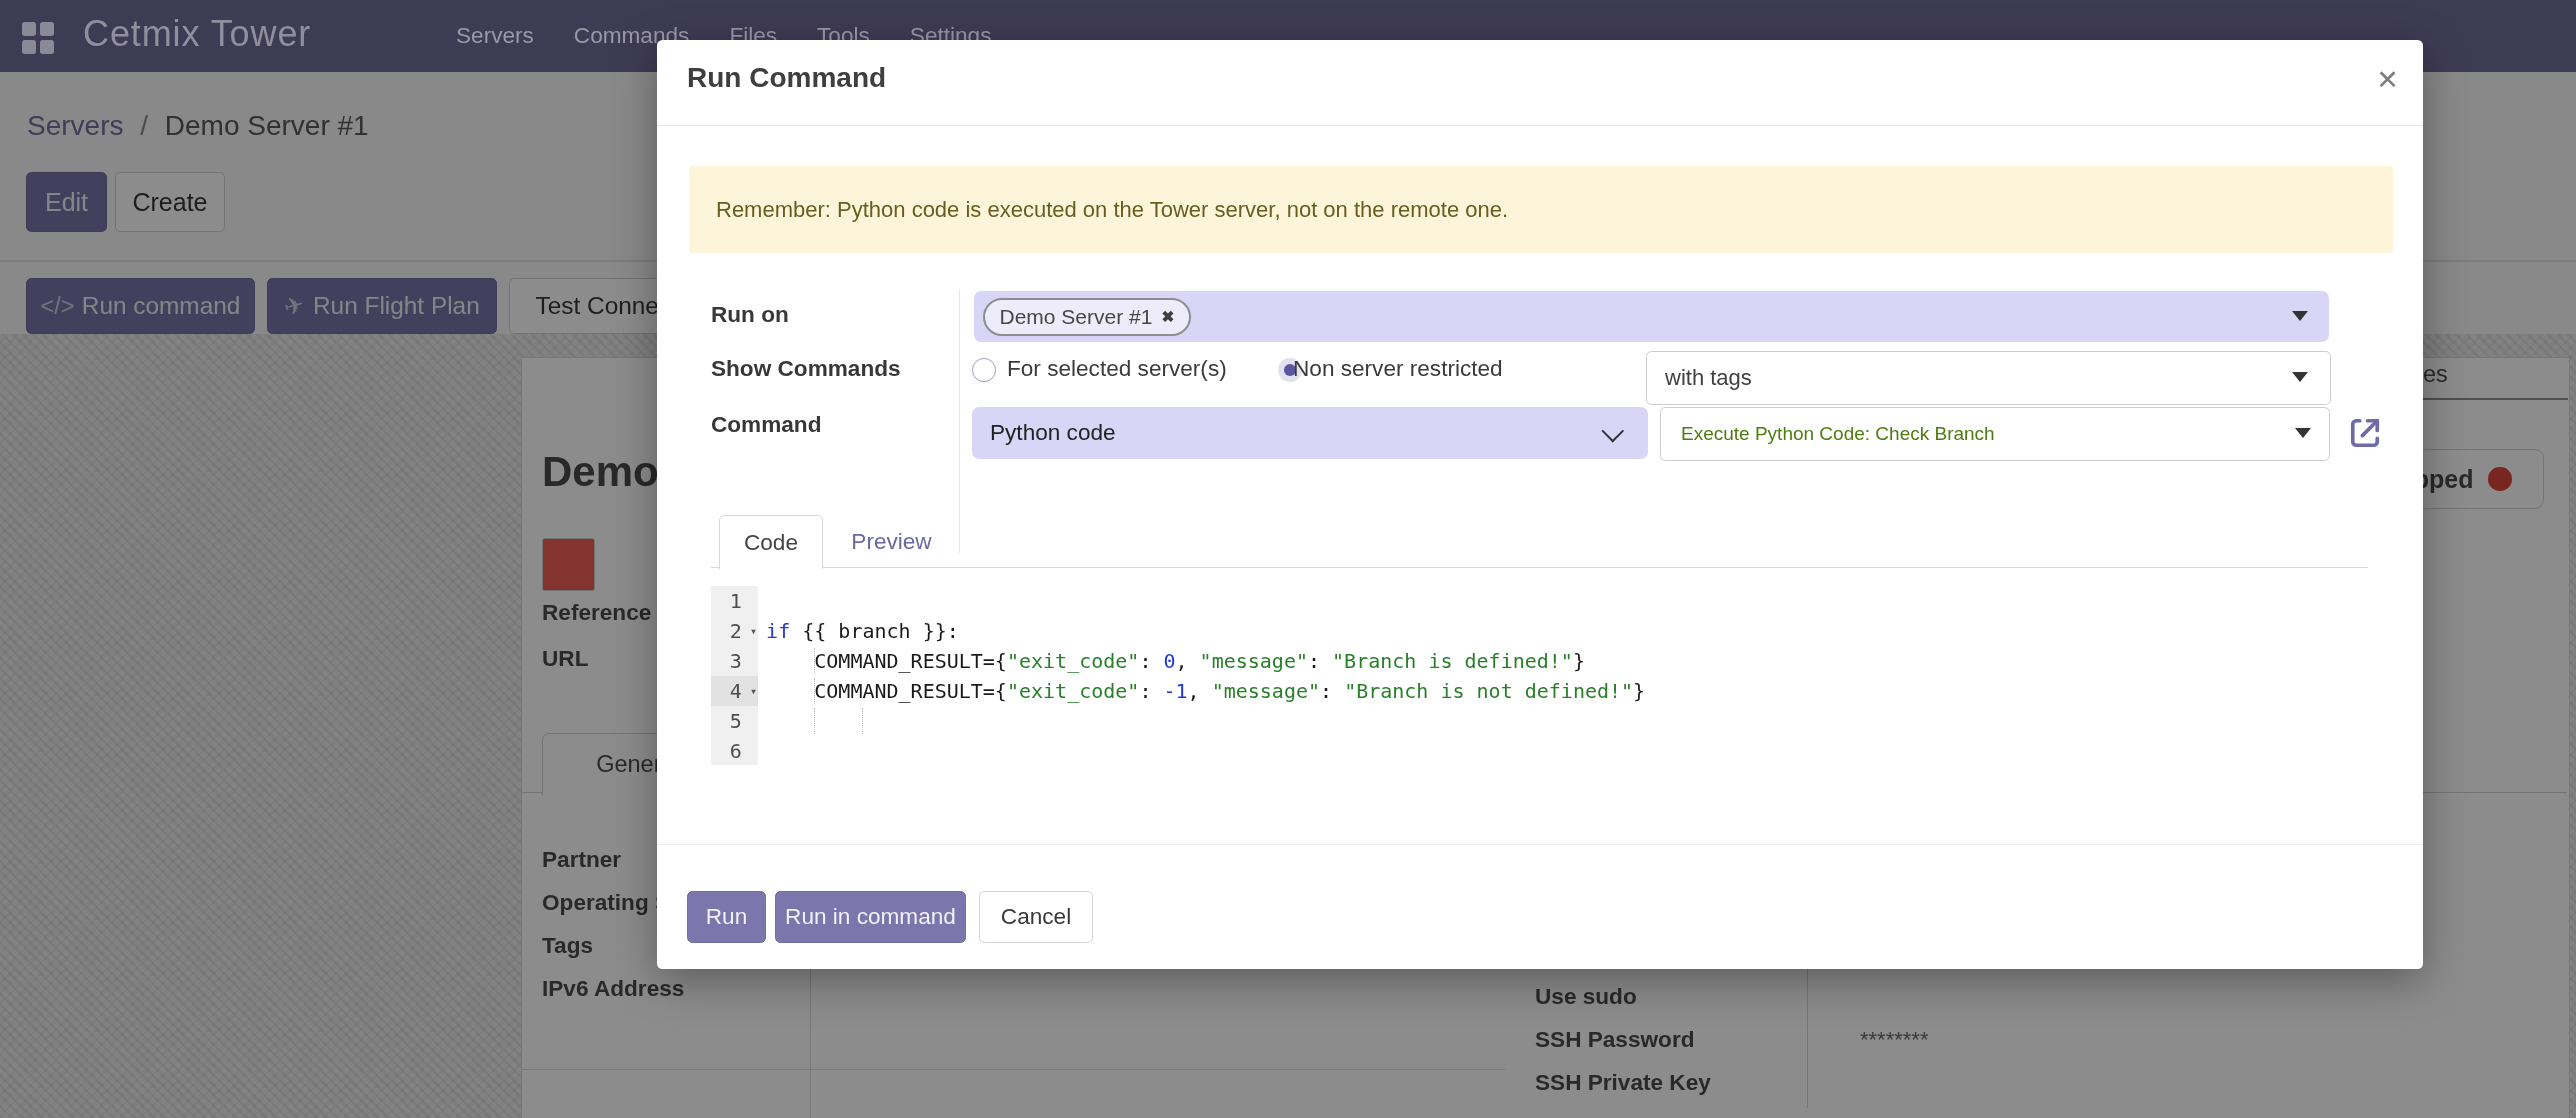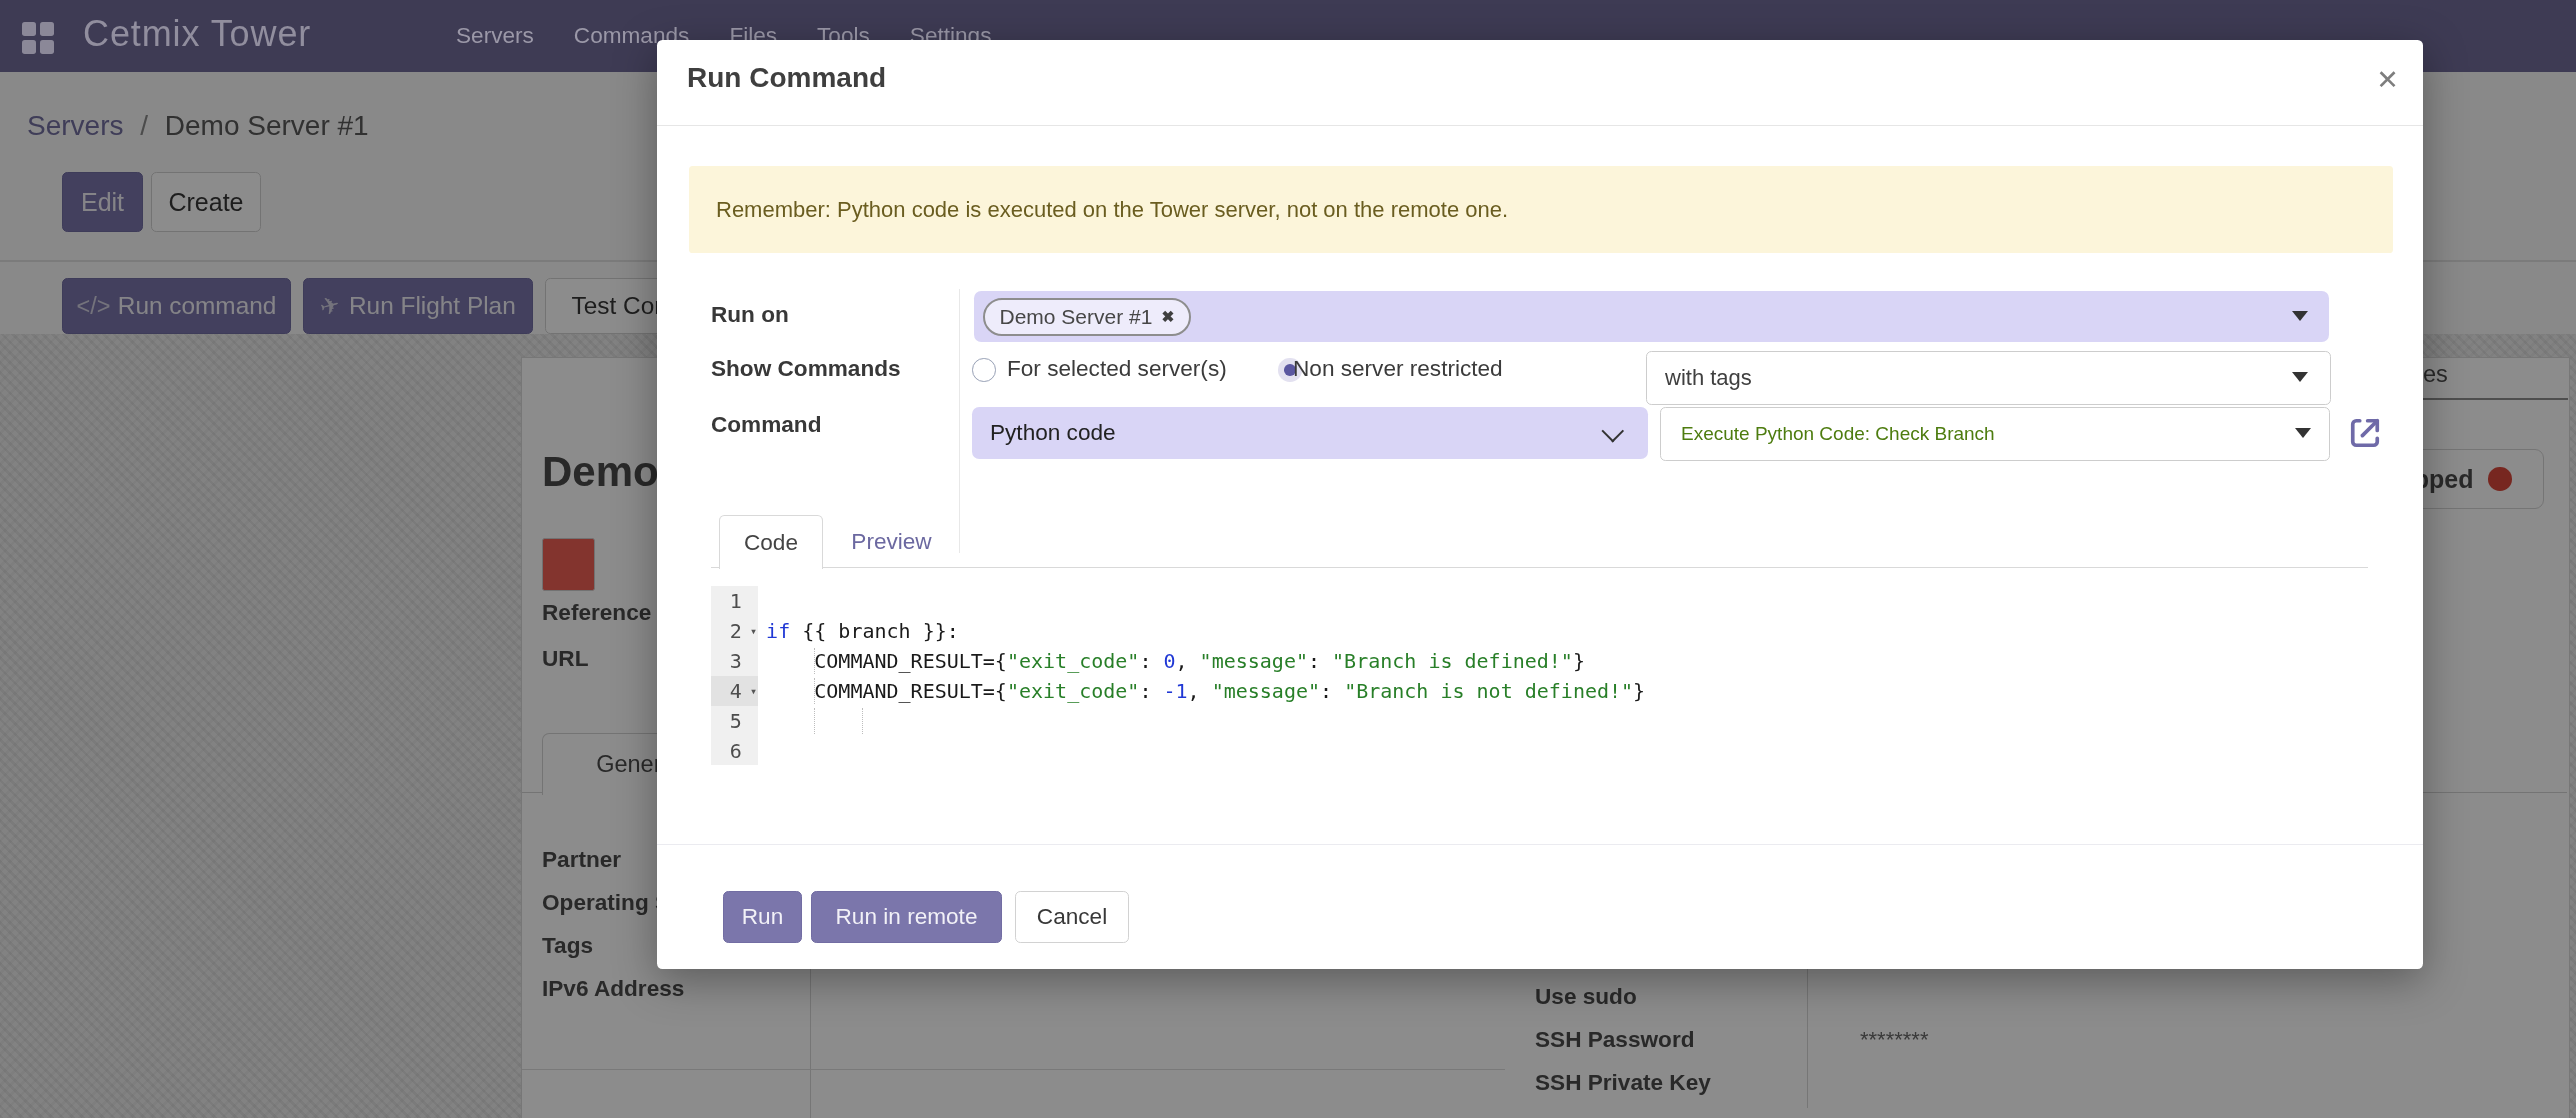--- a/index.html
+++ b/index.html
@@ -16,21 +16,21 @@
   .nav-menu{left:456px;top:0;height:72px;display:flex;align-items:center;gap:40px;}
   .nav-item{font-size:22.6px;color:#9b98a8;cursor:pointer;}
 
   
   .cp-bg{left:0;top:72px;width:2576px;height:262px;background:#f9f9f9;z-index:1;}
   .breadcrumb{left:27px;top:110px;font-size:28px;z-index:2;}
   .breadcrumb .bc-link{color:#736fa0;}
   .breadcrumb .bc-sep{color:#8a8a8a;padding:0 9px;}
   .breadcrumb .bc-cur{color:#595959;}
   .btn{display:inline-flex;align-items:center;justify-content:center;border-radius:5.4px;
-       font-size:25px;box-sizing:border-box;cursor:pointer;margin-left:36px;}
+       font-size:25px;box-sizing:border-box;cursor:pointer;}
   .btn-primary{background:#7b76ab;color:#f2f1f7;border:0.9px solid #726da3;}
   .btn-plain{background:#ffffff;color:#383838;border:0.9px solid #d2d2d2;}
   .edit-btn{left:26px;top:172px;width:81px;height:60px;z-index:2;}
   .create-btn{left:115px;top:172px;width:110px;height:60px;z-index:2;}
   .cp-divider{left:0;top:260px;width:2576px;height:1.8px;background:#e0e0e0;z-index:2;}
   .runcmd-btn{left:26px;top:278px;width:229px;height:56px;font-size:24.4px;gap:7.2px;z-index:2;}
   .rfp-btn{left:267px;top:278px;width:230px;height:56px;font-size:24.4px;gap:9px;z-index:2;}
   .test-btn{left:509px;top:278px;width:228px;height:56px;font-size:24.4px;z-index:2;}
   .btn-icn{font-size:23.5px;color:#d4d2e2;}
   .plane{display:inline-block;transform:rotate(-15deg);}
@@ -306,17 +306,17 @@
           <div class="code-line"></div>
           <div class="code-line"><span class="tok-kw">if</span><span class="tok-tx"> {{ branch }}:</span></div>
           <div class="code-line"><span class="guide" style="left: 56px;"></span><span class="tok-tx">    COMMAND_RESULT={</span><span class="tok-str">"exit_code"</span><span class="tok-tx">: </span><span class="tok-num">0</span><span class="tok-tx">, </span><span class="tok-str">"message"</span><span class="tok-tx">: </span><span class="tok-str">"Branch is defined!"</span><span class="tok-tx">}</span></div>
           <div class="code-line"><span class="guide" style="left: 56px;"></span><span class="tok-tx">    COMMAND_RESULT={</span><span class="tok-str">"exit_code"</span><span class="tok-tx">: </span><span class="tok-num">-1</span><span class="tok-tx">, </span><span class="tok-str">"message"</span><span class="tok-tx">: </span><span class="tok-str">"Branch is not defined!"</span><span class="tok-tx">}</span></div>
           <div class="code-line"><span class="guide" style="left: 56px;"></span><span class="guide" style="left: 104px;"></span></div>
         </div>
     </div>
 
     <div class="abs m-foot-line"></div>
     <div class="abs btn btn-primary m-run">Run</div>
-    <div class="abs btn btn-primary m-wizard">Run in remote</div>
+    <div class="abs btn btn-primary m-wizard">Run in command</div>
     <div class="abs btn btn-plain m-cancel">Cancel</div>
   </div>
 </div>
 
 
 </body></html>

